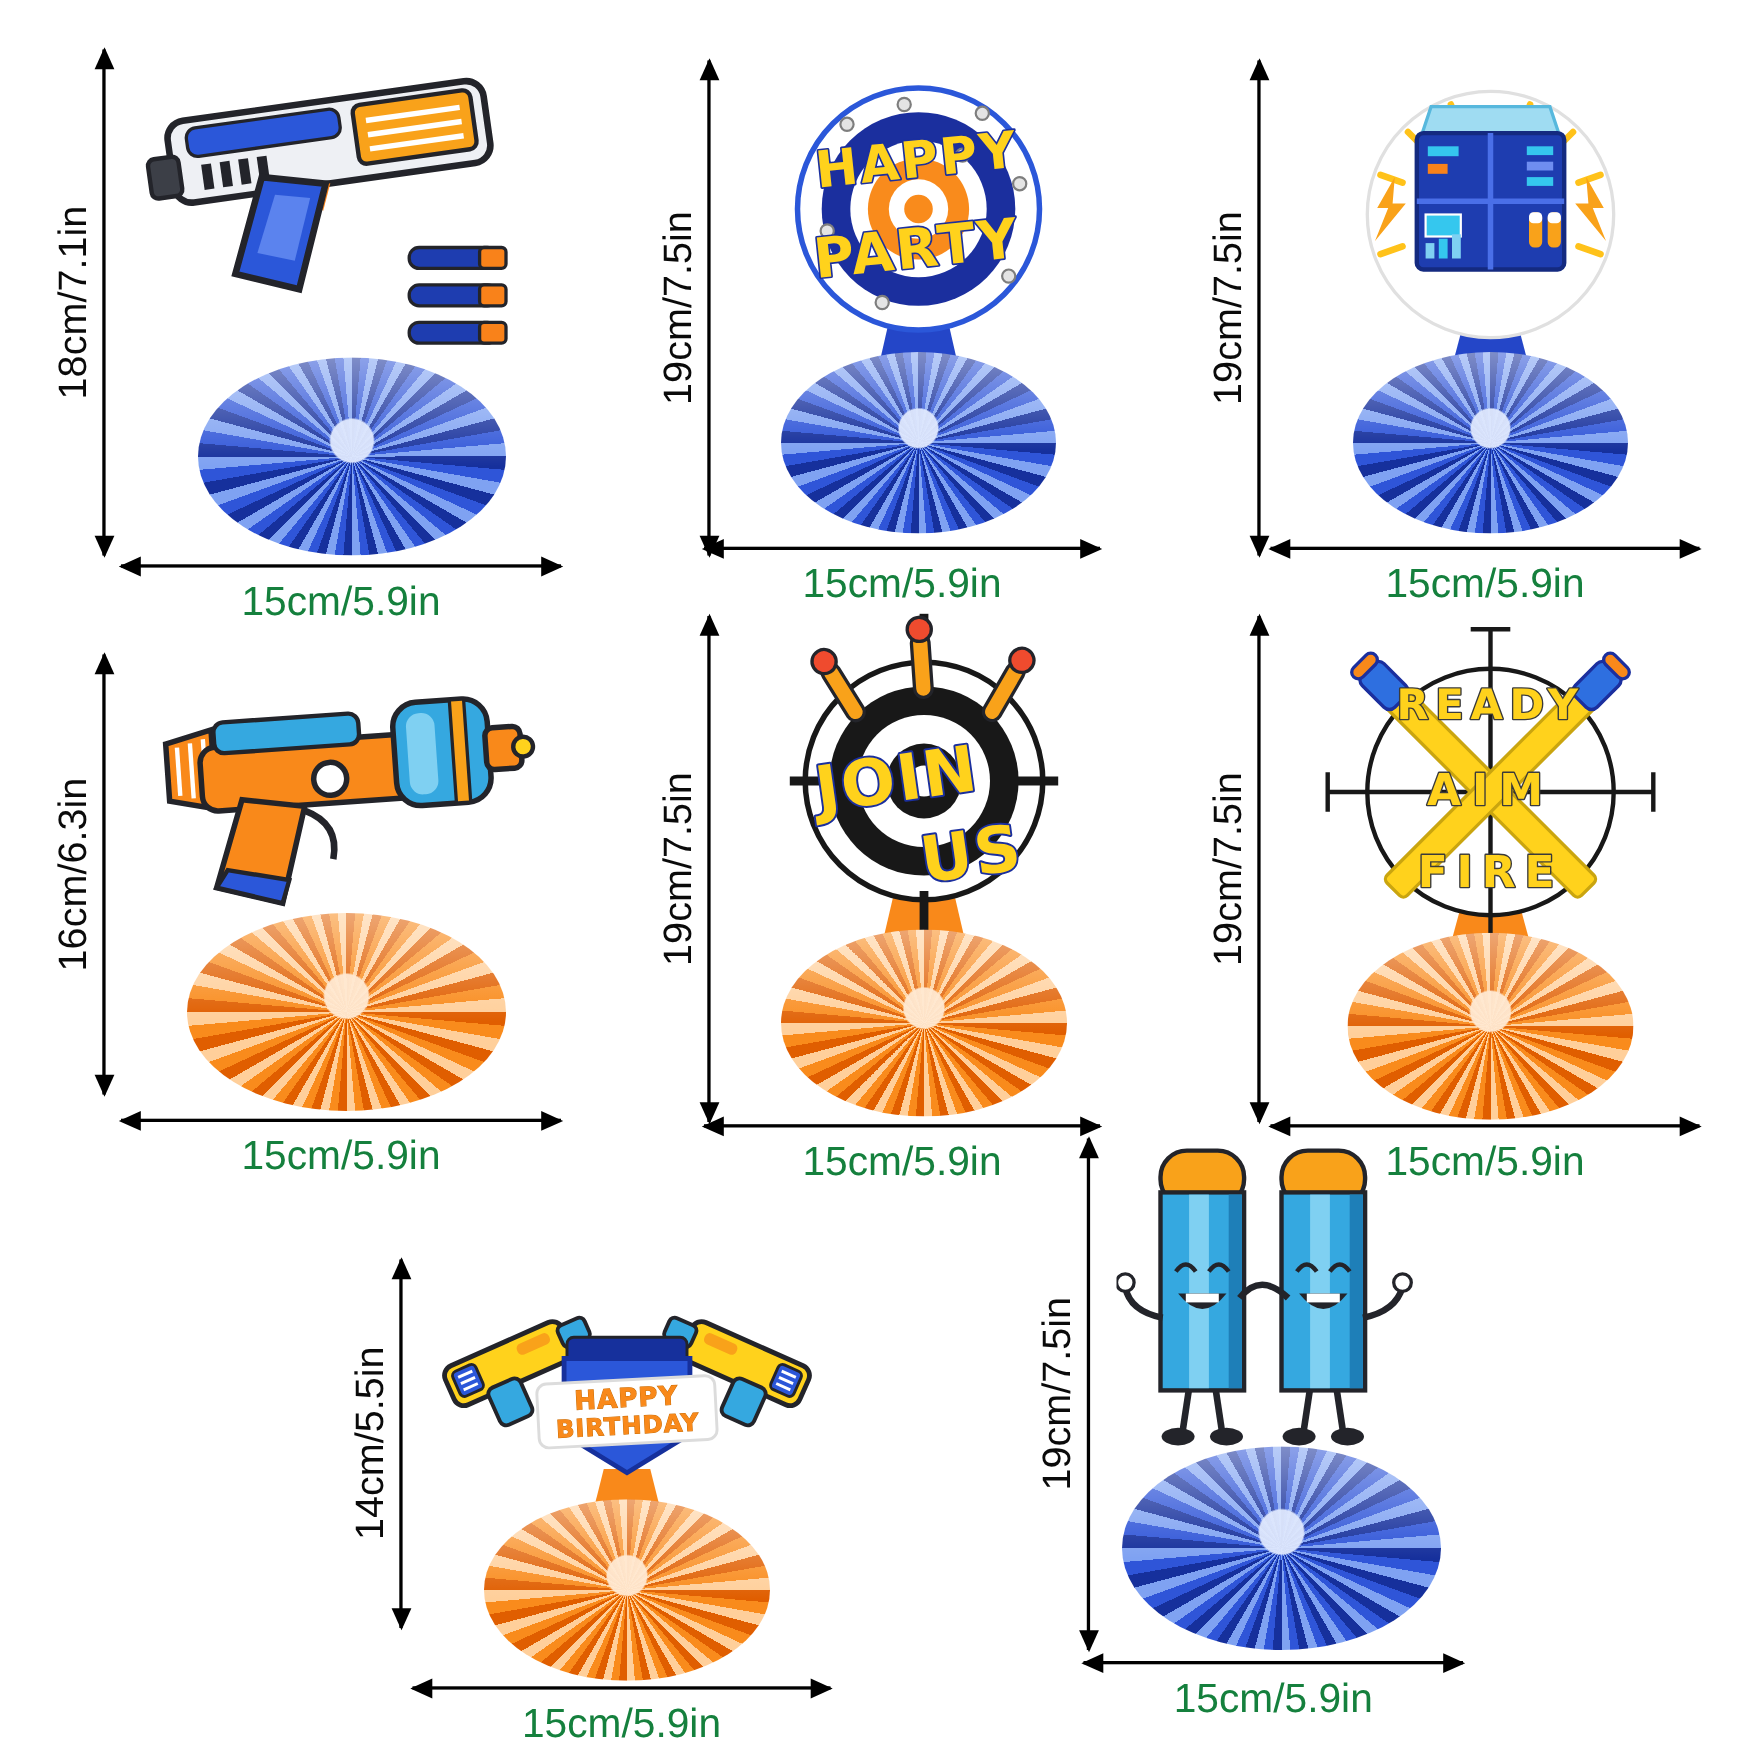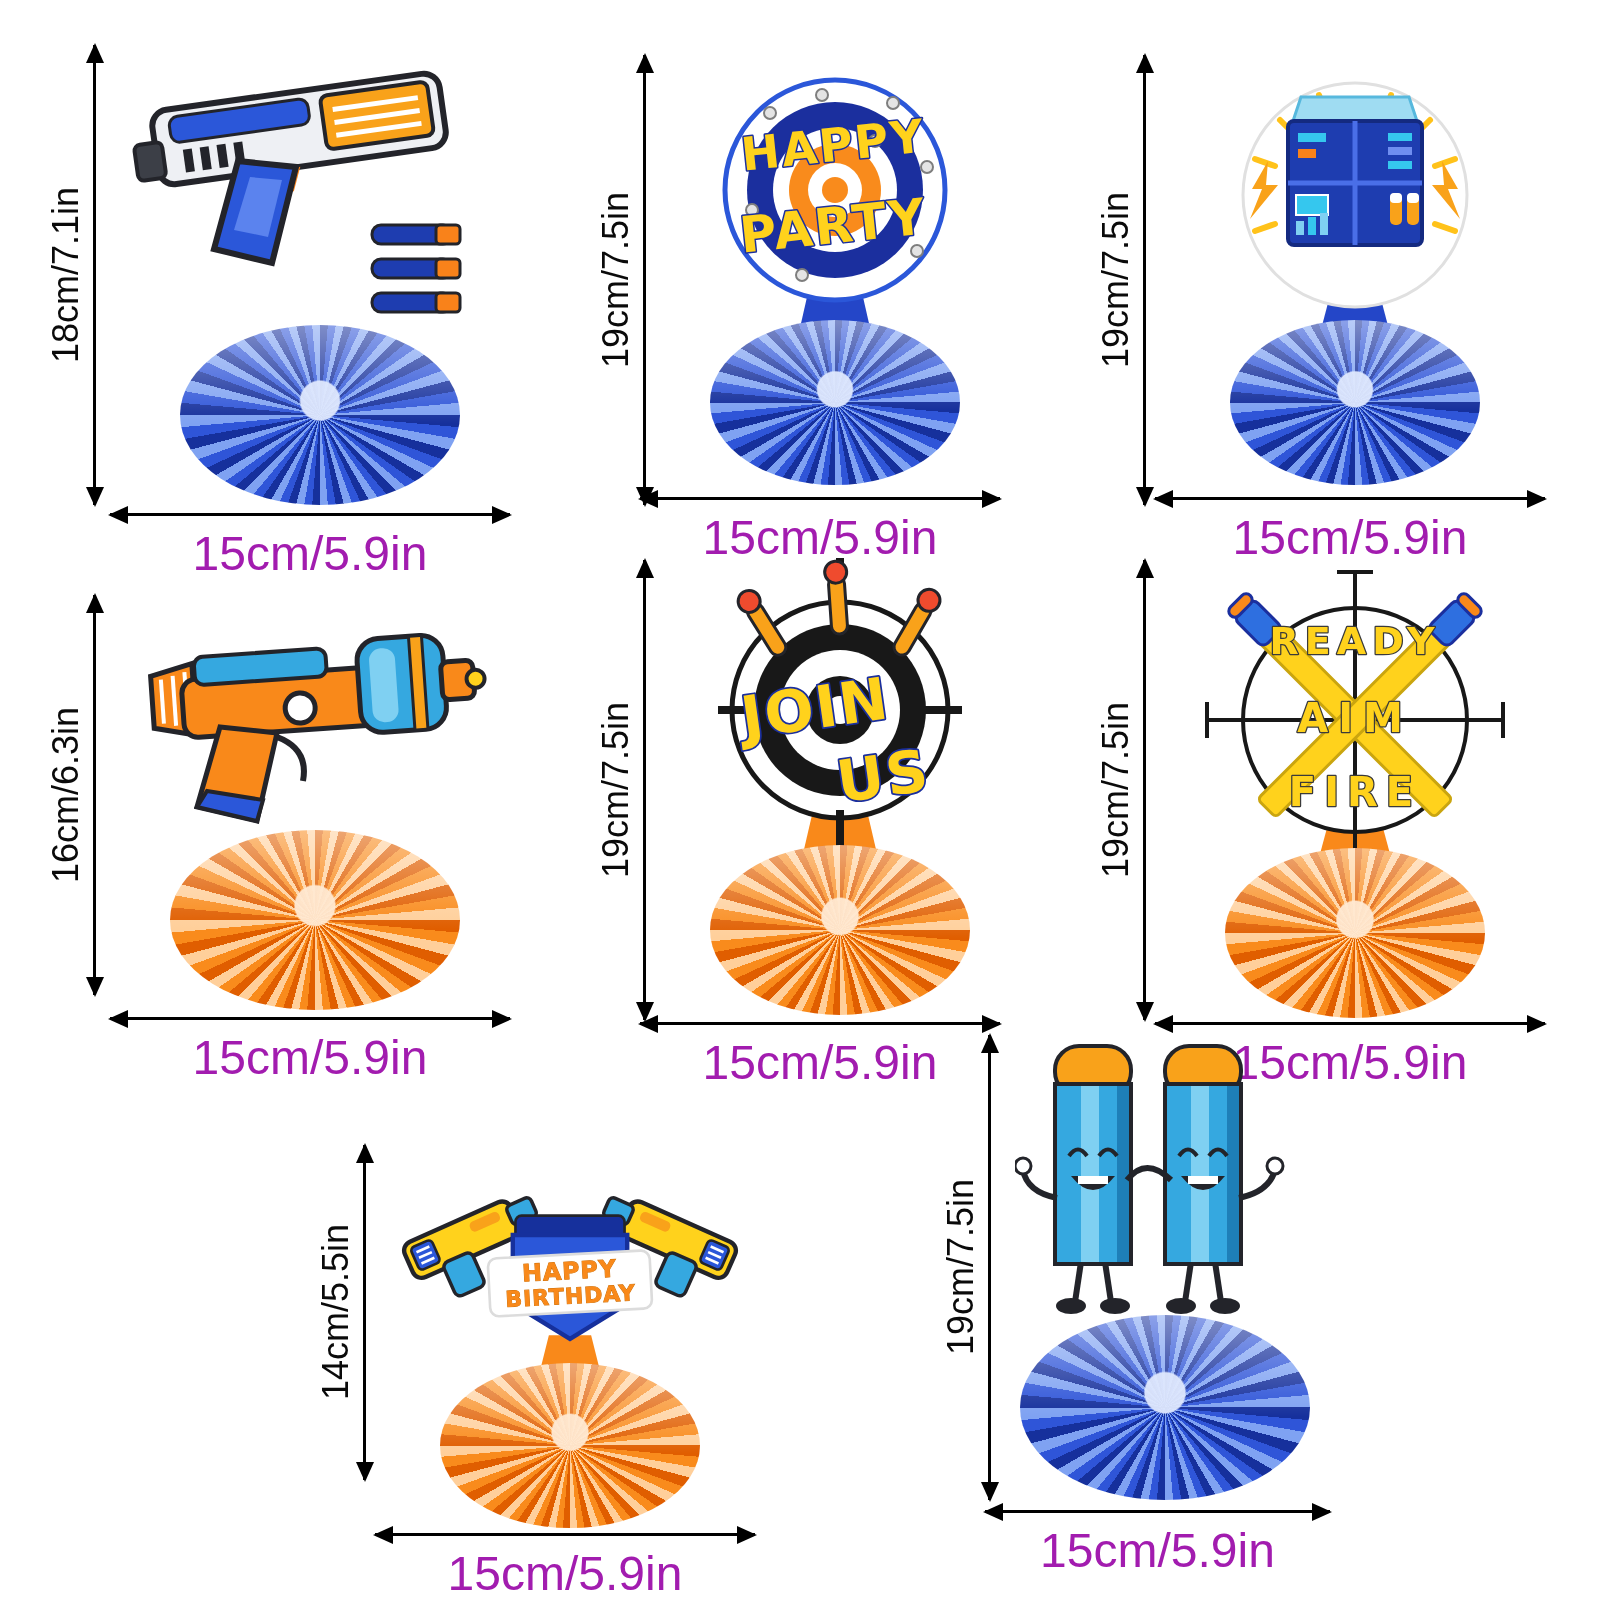--- a/index.html
+++ b/index.html
@@ -10,21 +10,21 @@
   .vlabel{writing-mode:vertical-rl;transform:rotate(180deg);font-size:36px;color:#0a0a0a;white-space:nowrap;margin-right:6px;}
   .varrow{position:relative;width:3px;background:#000;height:100%;}
   .varrow::before,.varrow::after{content:"";position:absolute;left:50%;transform:translateX(-50%);width:0;height:0;border-left:9px solid transparent;border-right:9px solid transparent;}
   .varrow::before{top:-2px;border-bottom:20px solid #000;}
   .varrow::after{bottom:-2px;border-top:20px solid #000;}
   .hmeasure{position:absolute;display:flex;flex-direction:column;align-items:center;}
   .harrow{position:relative;height:3px;background:#000;width:100%;}
   .harrow::before,.harrow::after{content:"";position:absolute;top:50%;transform:translateY(-50%);width:0;height:0;border-top:9px solid transparent;border-bottom:9px solid transparent;}
   .harrow::before{left:-2px;border-right:20px solid #000;}
   .harrow::after{right:-2px;border-left:20px solid #000;}
-  .hlabel{font-size:48px;color:#a21caf;margin-top:10px;white-space:nowrap;}
+  .hlabel{font-size:37px;color:#15803d;margin-top:10px;white-space:nowrap;}
   .art{position:absolute;}
   .art svg{position:absolute;z-index:1;}
   .pom{position:absolute;z-index:2;border-radius:50%;}
   .pom.blue{background:
      radial-gradient(circle at 50% 42%, rgba(223,232,253,.95) 0 11%, rgba(223,232,253,0) 12%),
      linear-gradient(to bottom, rgba(255,255,255,.45), rgba(255,255,255,0) 55%),
      repeating-conic-gradient(from 0deg, #16309c 0deg 5deg, #2f55d8 5deg 10deg, #7fa2f2 10deg 15deg);}
   .pom.orange{background:
      radial-gradient(circle at 50% 42%, rgba(255,233,210,.95) 0 11%, rgba(255,233,210,0) 12%),
      linear-gradient(to bottom, rgba(255,255,255,.45), rgba(255,255,255,0) 55%),

